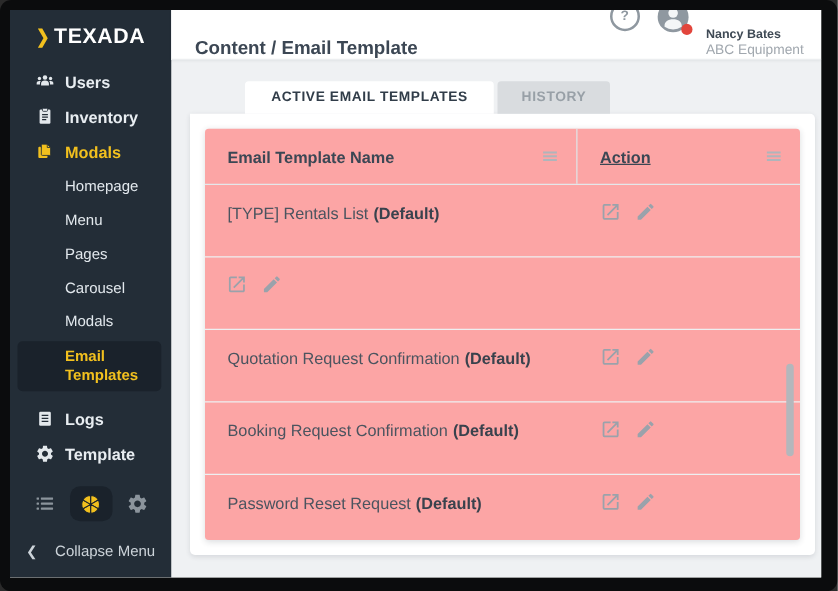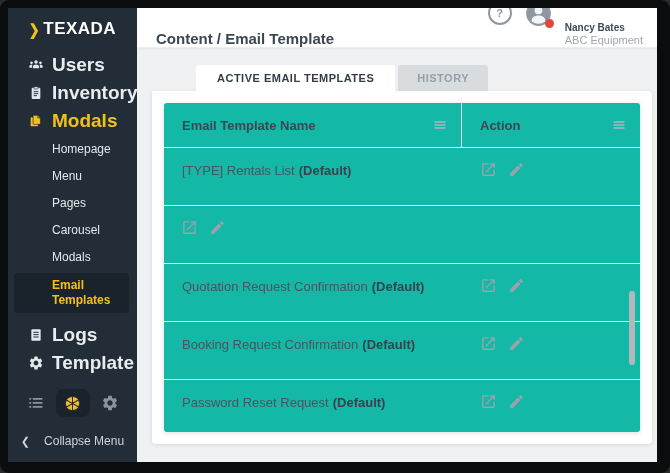--- a/index.html
+++ b/index.html
@@ -3,21 +3,21 @@
 <meta charset="utf-8">
 <style>
   html,body{margin:0;padding:0;background:#2a2a2a;font-family:"Liberation Sans",sans-serif;}
   .frame{position:relative;width:670px;height:473px;background:#0b0c0d;border-radius:9px;overflow:hidden;}
   .window{position:absolute;left:8px;top:8px;width:649px;height:454px;display:flex;background:#ffffff;overflow:hidden;}
 
   
   .sidebar{width:129px;min-width:129px;background:#232d37;color:#e8edf1;position:relative;display:flex;flex-direction:column;}
   .logo{display:flex;align-items:center;justify-content:center;padding:11px 0 12px 0;font-size:17px;font-weight:800;letter-spacing:.5px;color:#ffffff;}
   .logo .chev{color:#f2c01e;font-size:13px;margin-right:3px;font-weight:800;transform:scaleY(1.15);}
-  .nav-item{display:flex;align-items:center;height:28px;padding-left:20px;font-size:19px;font-weight:700;color:#e8edf1;cursor:pointer;}
+  .nav-item{display:flex;align-items:center;height:28px;padding-left:20px;font-size:13px;font-weight:700;color:#e8edf1;cursor:pointer;}
   .nav-item .nicon{width:16px;height:16px;margin-right:8px;display:flex;align-items:center;}
   .nav-item.yellow{color:#f2c01e;}
   .sub-item{display:flex;align-items:center;height:27px;padding-left:44px;font-size:12px;font-weight:500;color:#e2e8ed;cursor:pointer;}
   .sub-item.active{margin:3px 8px 2px 6px;padding:5px 6px 5px 38px;height:auto;background:#1a222b;border-radius:4px;color:#f2c01e;font-weight:600;line-height:15px;}
   .gap6{height:6px;}
   .side-bottom{position:absolute;left:0;right:0;bottom:0;}
   .tool-row{display:flex;align-items:center;justify-content:center;gap:11px;margin-bottom:17px;}
   .tool-btn{width:34px;height:28px;border-radius:8px;background:#1a222b;display:flex;align-items:center;justify-content:center;cursor:pointer;}
   .tool-ico{width:18px;height:18px;display:flex;cursor:pointer;}
   .collapse-row{display:flex;align-items:center;justify-content:center;gap:14px;padding-bottom:14px;font-size:12px;color:#ccd3d9;cursor:pointer;}
@@ -35,24 +35,24 @@
   .user-name{font-size:10px;font-weight:700;color:#3f4a55;margin-top:42px;}
   .user-company{font-size:11px;color:#a0a7ae;}
 
   .content{flex:1;background:#eff1f3;padding:0 5px 0 15px;overflow:hidden;}
   .tabs{display:flex;margin-top:17px;padding-left:44px;}
   .tab{height:26px;display:flex;align-items:center;font-size:11px;font-weight:700;letter-spacing:.5px;cursor:pointer;}
   .tab.active{background:#ffffff;color:#313d49;padding:0 21px;border-radius:3px 3px 0 0;}
   .tab.inactive{background:#d9dcdf;color:#98a0a7;padding:0 19px;margin-left:3px;border-radius:3px 3px 0 0;}
 
   .card{background:#ffffff;height:353px;border-radius:0 4px 4px 4px;box-shadow:0 1px 4px rgba(33,43,54,.12);padding:12px;box-sizing:border-box;}
-  .tablebox{position:relative;background:#14b8a6;height:329px;border-radius:3px;box-shadow:0 1px 5px rgba(33,43,54,.16);overflow:hidden;}
+  .tablebox{position:relative;background:#fca5a5;height:329px;border-radius:3px;box-shadow:0 1px 5px rgba(33,43,54,.16);overflow:hidden;}
   .thead{display:flex;height:44px;border-bottom:1px solid #e4e7ea;align-items:stretch;}
   .th-name{flex:1;display:flex;align-items:center;padding-left:18px;font-size:13px;font-weight:700;color:#3b4754;}
-  .th-action{width:160px;min-width:160px;display:flex;align-items:center;padding-left:18px;font-size:13px;font-weight:700;color:#3b4754;border-left:1px solid #dfe3e6;}
+  .th-action{width:160px;min-width:160px;display:flex;align-items:center;padding-left:18px;font-size:13px;font-weight:700;color:#3b4754;border-left:1px solid #dfe3e6;text-decoration:underline;}
   .col-menu{margin-left:auto;margin-right:13px;width:16px;height:16px;cursor:pointer;}
   .trow{display:flex;height:57px;border-bottom:1px solid #edeff1;align-items:flex-start;}
   .trow:last-child{border-bottom:none;}
   .td-name{flex:1;padding:15px 0 0 18px;font-size:13px;color:#4b545f;}
   .td-name b{color:#39424d;margin-left:4px;}
   .td-action{width:160px;min-width:160px;padding:13px 0 0 17px;display:flex;gap:11px;}
   .act-ico{width:17px;height:17px;cursor:pointer;}
   .scroll-thumb{position:absolute;right:5px;top:188px;width:6px;height:74px;background:#b3b7bc;border-radius:3px;cursor:pointer;}
 </style>
 </head>

